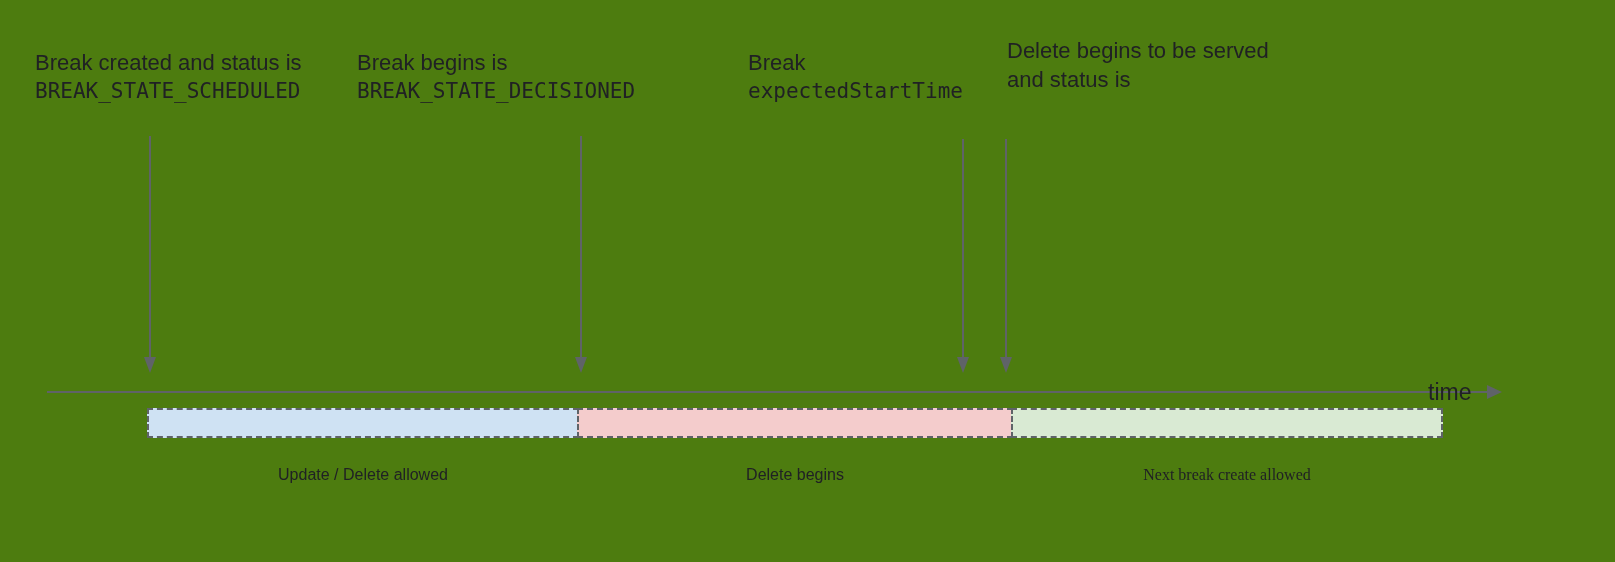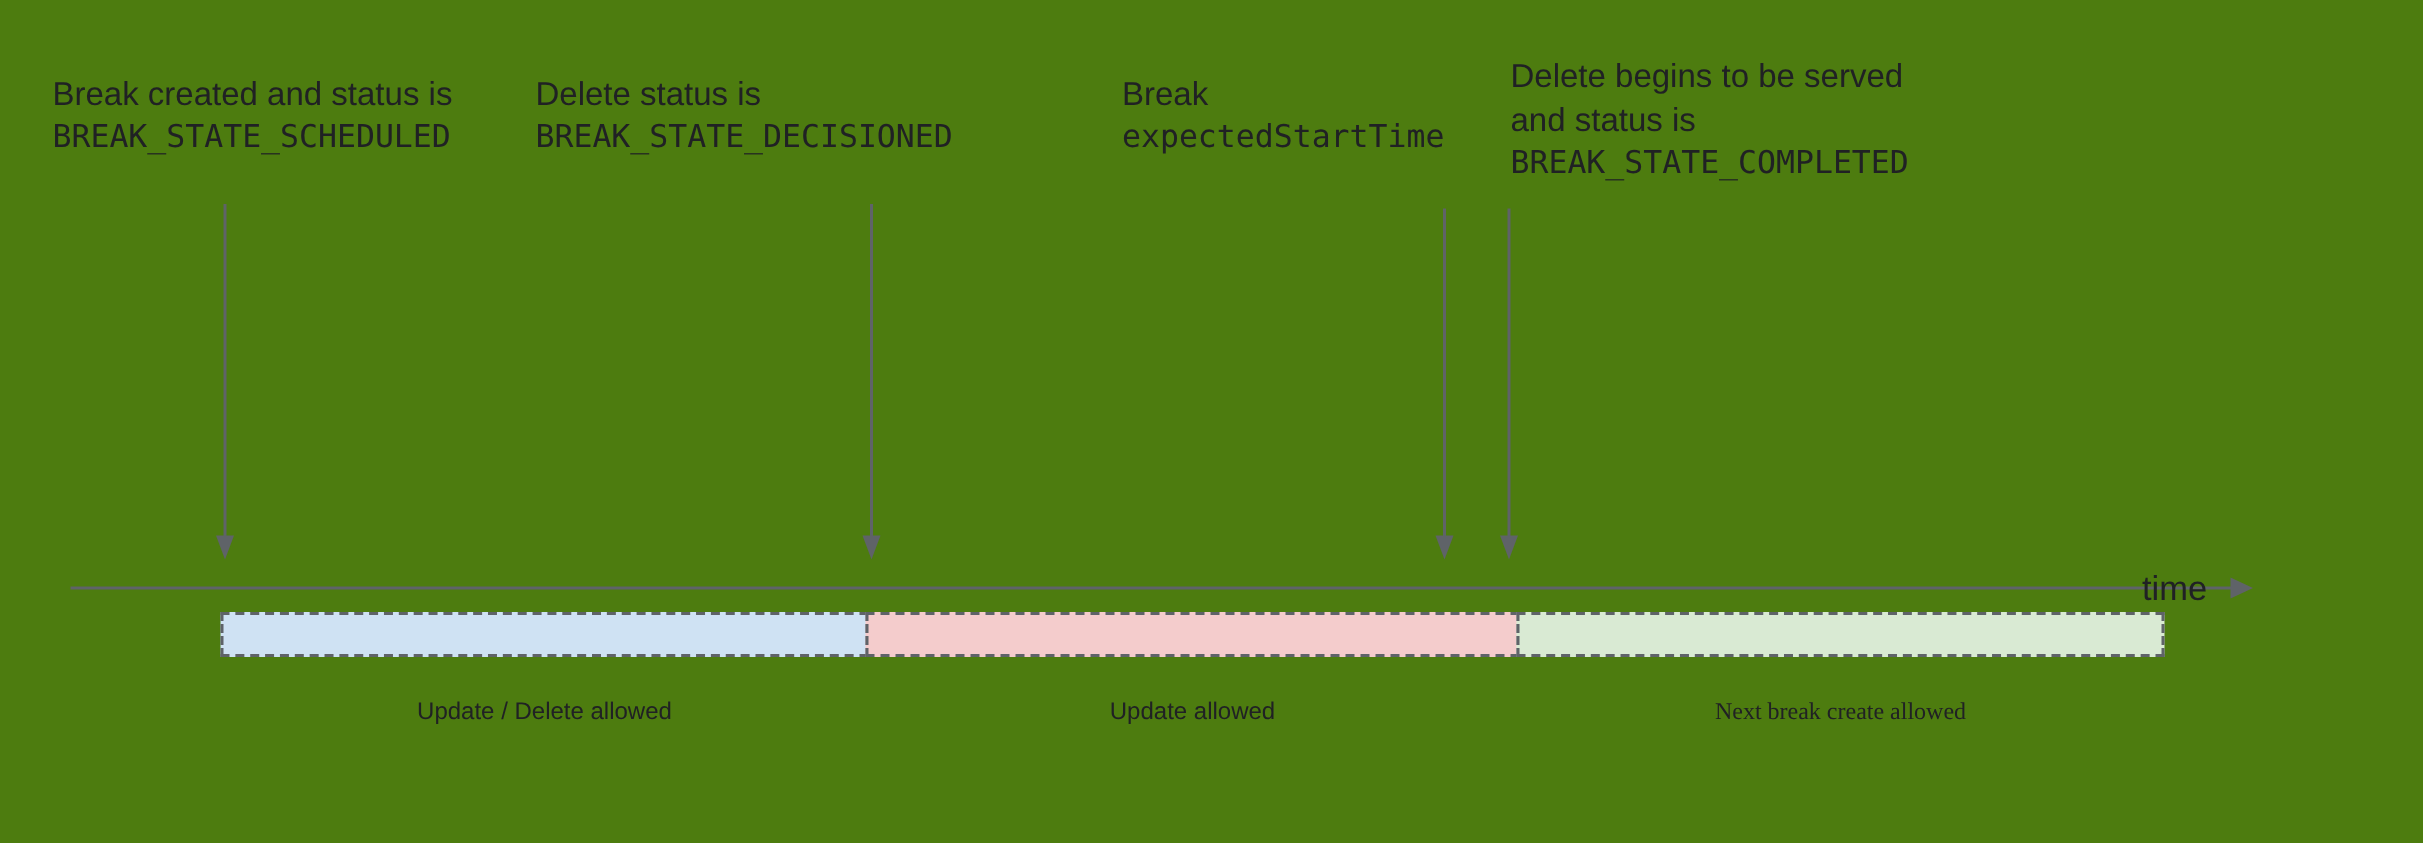--- a/index.html
+++ b/index.html
@@ -94,33 +94,32 @@
 <body>
 
 <div id="canvas">
 
   <div class="annotation" style="left:35px; top:48px;">
     <span class="line">Break created and status is</span>
     <span class="line mono">BREAK_STATE_SCHEDULED</span>
   </div>
 
   <div class="annotation" style="left:357px; top:48px;">
-    <span class="line">Delete status is</span>
+    <span class="line">Break begins is</span>
     <span class="line mono">BREAK_STATE_DECISIONED</span>
   </div>
 
   <div class="annotation" style="left:748px; top:48px;">
     <span class="line">Break</span>
     <span class="line mono">expectedStartTime</span>
   </div>
 
   <div class="annotation" style="left:1007px; top:36px;">
     <span class="line">Delete begins to be served</span>
     <span class="line">and status is</span>
-    <span class="line mono">BREAK_STATE_COMPLETED</span>
   </div>
 
   <div class="varrow" style="left:144px; top:136px; height:237px;">
     <span class="shaft"></span>
     <span class="head"></span>
   </div>
   <div class="varrow" style="left:575px; top:136px; height:237px;">
     <span class="shaft"></span>
     <span class="head"></span>
   </div>
@@ -135,16 +134,16 @@
 
   <div class="timeline-shaft"></div>
   <div class="timeline-head"></div>
   <div class="time-label">time</div>
 
   <div class="segment" style="left: 147px; width: 432px; background: rgb(207, 226, 243);"></div>
   <div class="segment" style="left: 577px; width: 436px; background: rgb(244, 204, 204);"></div>
   <div class="segment" style="left: 1011px; width: 432px; background: rgb(217, 234, 211);"></div>
 
   <div class="seg-label" style="left:147px; width:432px;">Update / Delete allowed</div>
-  <div class="seg-label" style="left:577px; width:436px;">Update allowed</div>
+  <div class="seg-label" style="left:577px; width:436px;">Delete begins</div>
   <div class="seg-label" style="left:1011px; width:432px;font-family:Liberation Serif, serif;">Next break create allowed</div>
 
 </div>
 
 </body></html>

